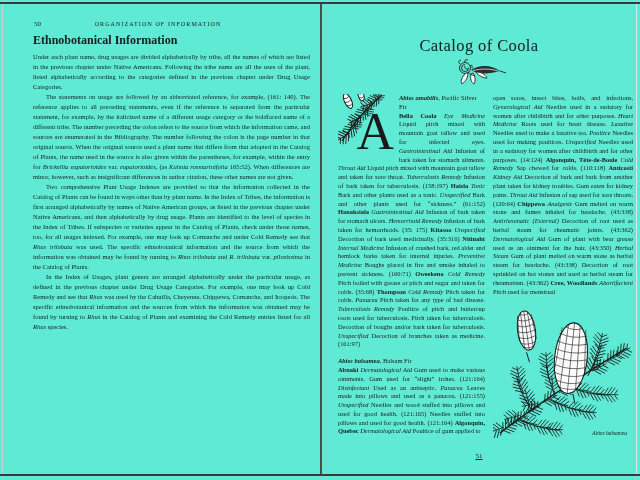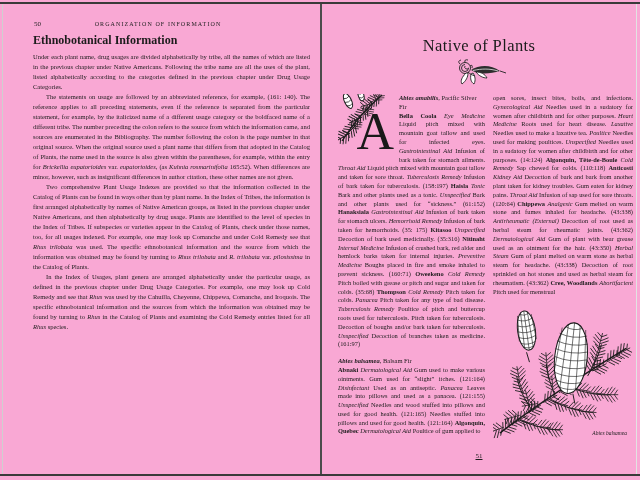--- a/index.html
+++ b/index.html
@@ -1,16 +1,16 @@
 <!DOCTYPE html>
 <html><head>
 <meta charset="utf-8">
 <style>
   html,body{margin:0;padding:0;background:#ffffff;}
-  #spread{position:relative;width:640px;height:480px;background:#f9a8d4;overflow:hidden;
+  #spread{position:relative;width:640px;height:480px;background:#5eead4;overflow:hidden;
           font-family:"Liberation Serif","DejaVu Serif",serif;color:#1c1c1c;}
   
   .btop{position:absolute;top:2px;left:0;width:640px;height:2px;background:#3a3a3a;}
   .bbot{position:absolute;top:474px;left:0;width:640px;height:2px;background:#3a3a3a;}
   .gutter{position:absolute;top:4px;left:320px;width:2px;height:470px;background:#4c4c4c;}
   .eleft{position:absolute;top:4px;left:2px;width:1px;height:470px;background:#cfcfcf;}
   .eright{position:absolute;top:4px;left:636px;width:1px;height:470px;background:#e2e2e2;}
   
   .folio-l{position:absolute;left:34px;top:20px;font-size:7px;}
   .runhead{position:absolute;left:33px;top:21px;width:250px;text-align:center;font-size:6px;letter-spacing:1.1px;color:#222;}
@@ -64,21 +64,21 @@
     <h2 class="lp-heading" style="margin:0">Ethnobotanical Information</h2>
     <div class="lp-body">
       <p><span>Under each plant name, drug usages are divided alphabetically by tribe, all the names of which are listed in the previous chapter under Native Americans. Following the tribe name are all the uses of the plant, listed alphabetically according to the categories defined in the previous chapter under Drug Usage Categories.</span></p>
       <p class="ind"><span>The statements on usage are followed by an abbreviated reference, for example, (161: 140). The reference applies to all preceding statements, even if the reference is separated from the particular statement, for example, by the italicized name of a different usage category or the boldfaced name of a different tribe. The number preceding the colon refers to the source from which the information came, and sources are enumerated in the Bibliography. The number following the colon is the page number in that original source. When the original source used a plant name that differs from that adopted in the Catalog of Plants, the name used in the source is also given within the parentheses, for example, within the entry for </span><span class="rs-i">Brickellia eupatorioides</span><span> var. </span><span class="rs-i">eupatorioides</span><span>, (as </span><span class="rs-i">Kuhnia rosmarinifolia</span><span> 165:52). When differences are minor, however, such as insignificant differences in author citation, these other names are not given.</span></p>
       <p class="ind"><span>Two comprehensive Plant Usage Indexes are provided so that the information collected in the Catalog of Plants can be found in ways other than by plant name. In the Index of Tribes, the information is first arranged alphabetically by names of Native American groups, as listed in the previous chapter under Native Americans, and then alphabetically by drug usage. Plants are identified to the level of species in the Index of Tribes. If subspecies or varieties appear in the Catalog of Plants, check under those names, too, for all usages indexed. For example, one may look up Comanche and under Cold Remedy see that </span><span class="rs-i">Rhus trilobata</span><span> was used. The specific ethnobotanical information and the source from which the information was obtained may be found by turning to </span><span class="rs-i">Rhus trilobata</span><span> and </span><span class="rs-i">R. trilobata</span><span> var. </span><span class="rs-i">pilosissima</span><span> in the Catalog of Plants.</span></p>
       <p class="ind"><span>In the Index of Usages, plant genera are arranged alphabetically under the particular usage, as defined in the previous chapter under Drug Usage Categories. For example, one may look up Cold Remedy and see that </span><span class="rs-i">Rhus</span><span> was used by the Cahuilla, Cheyenne, Chippewa, Comanche, and Iroquois. The specific ethnobotanical information and the sources from which the information was obtained may be found by turning to </span><span class="rs-i">Rhus</span><span> in the Catalog of Plants and examining the Cold Remedy entries listed for all </span><span class="rs-i">Rhus</span><span> species.</span></p>
     </div>
   </div>
 
   <div>
-    <h1 class="rp-title" style="margin:0;font-weight:normal">Native of Plants</h1>
+    <h1 class="rp-title" style="margin:0;font-weight:normal">Catalog of Coola</h1>
 
     <svg class="rp-ornament" viewBox="0 0 56 26">
       <g stroke="#222" fill="none" stroke-width="0.9">
         <circle cx="13" cy="9" r="5.5"></circle>
         <path d="M13 5.5 A3.5 3.5 0 1 0 16.5 9 A2 2 0 1 1 13 7"></path>
         <path d="M8 5 Q5 2 9 1 M13 3.5 Q12 0 16 1 M18 7 Q21 5 20 9"></path>
         <path d="M19 11 C27 6 38 5 48 12 C38 15 26 16 19 11 Z" fill="#2d2d2d" stroke="none"></path>
         <path d="M21 11.5 C30 9.5 38 9.5 46 12" stroke="#ffffff" stroke-width="0.7"></path>
         <path d="M48 12 L54 14"></path>
         <path d="M14 14 C10 18 8 22 10 25 C14 22 16 18 16 14 Z" fill="#ffffff"></path>

